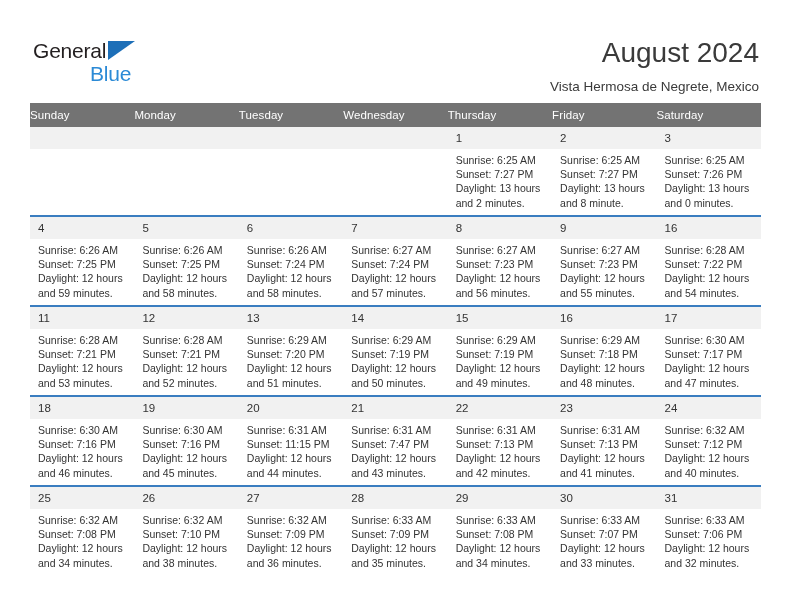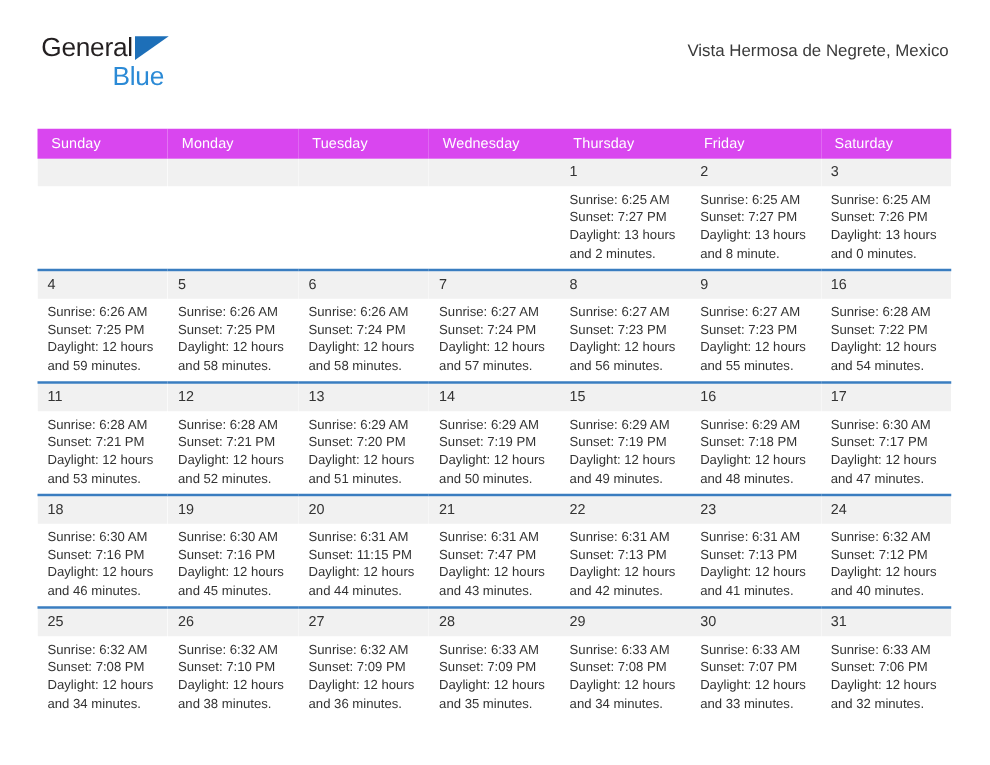--- a/index.html
+++ b/index.html
@@ -18,21 +18,21 @@
     position: relative;
     width: 792px;
     height: 612px;
     box-sizing: border-box;
   }
 
   
   .header {
     position: absolute;
     left: 33px;
-    top: 24px;
+    top: 36px;
     right: 33px;
     height: 66px;
   }
   .brand {
     position: absolute;
     left: 0;
     top: 4px;
     width: 200px;
     height: 52px;
   }
@@ -84,26 +84,26 @@
   
   .calendar {
     position: absolute;
     left: 30px;
     top: 103px;
     width: 731px;
     border-collapse: collapse;
     table-layout: fixed;
   }
   .calendar th {
-    background: #d946ef;
+    background: #737373;
     color: #ffffff;
     font-size: 11.5px;
     font-weight: normal;
     text-align: left;
-    padding: 5px 0 5px 11px;
+    padding: 5px 0 5px 0;
     height: 14px;
     letter-spacing: 0.1px;
   }
   .calendar td {
     vertical-align: top;
     padding: 0;
     border-top: 2px solid #3a7dc0;
     background: #ffffff;
     height: 88px;
     overflow: hidden;
@@ -143,20 +143,21 @@
 
     <div class="brand">
       <div class="brand-row1">
         <span>General</span>
         <span class="brand-tri"></span>
       </div>
       <div class="brand-row2">Blue</div>
     </div>
 
     <div class="title-block">
+      <h1 class="cal-title">August 2024</h1>
       <p class="cal-subtitle">Vista Hermosa de Negrete, Mexico</p>
     </div>
 
   </div>
 
   <table class="calendar">
     <thead>
       <tr>
         <th>Sunday</th>
         <th>Monday</th>

